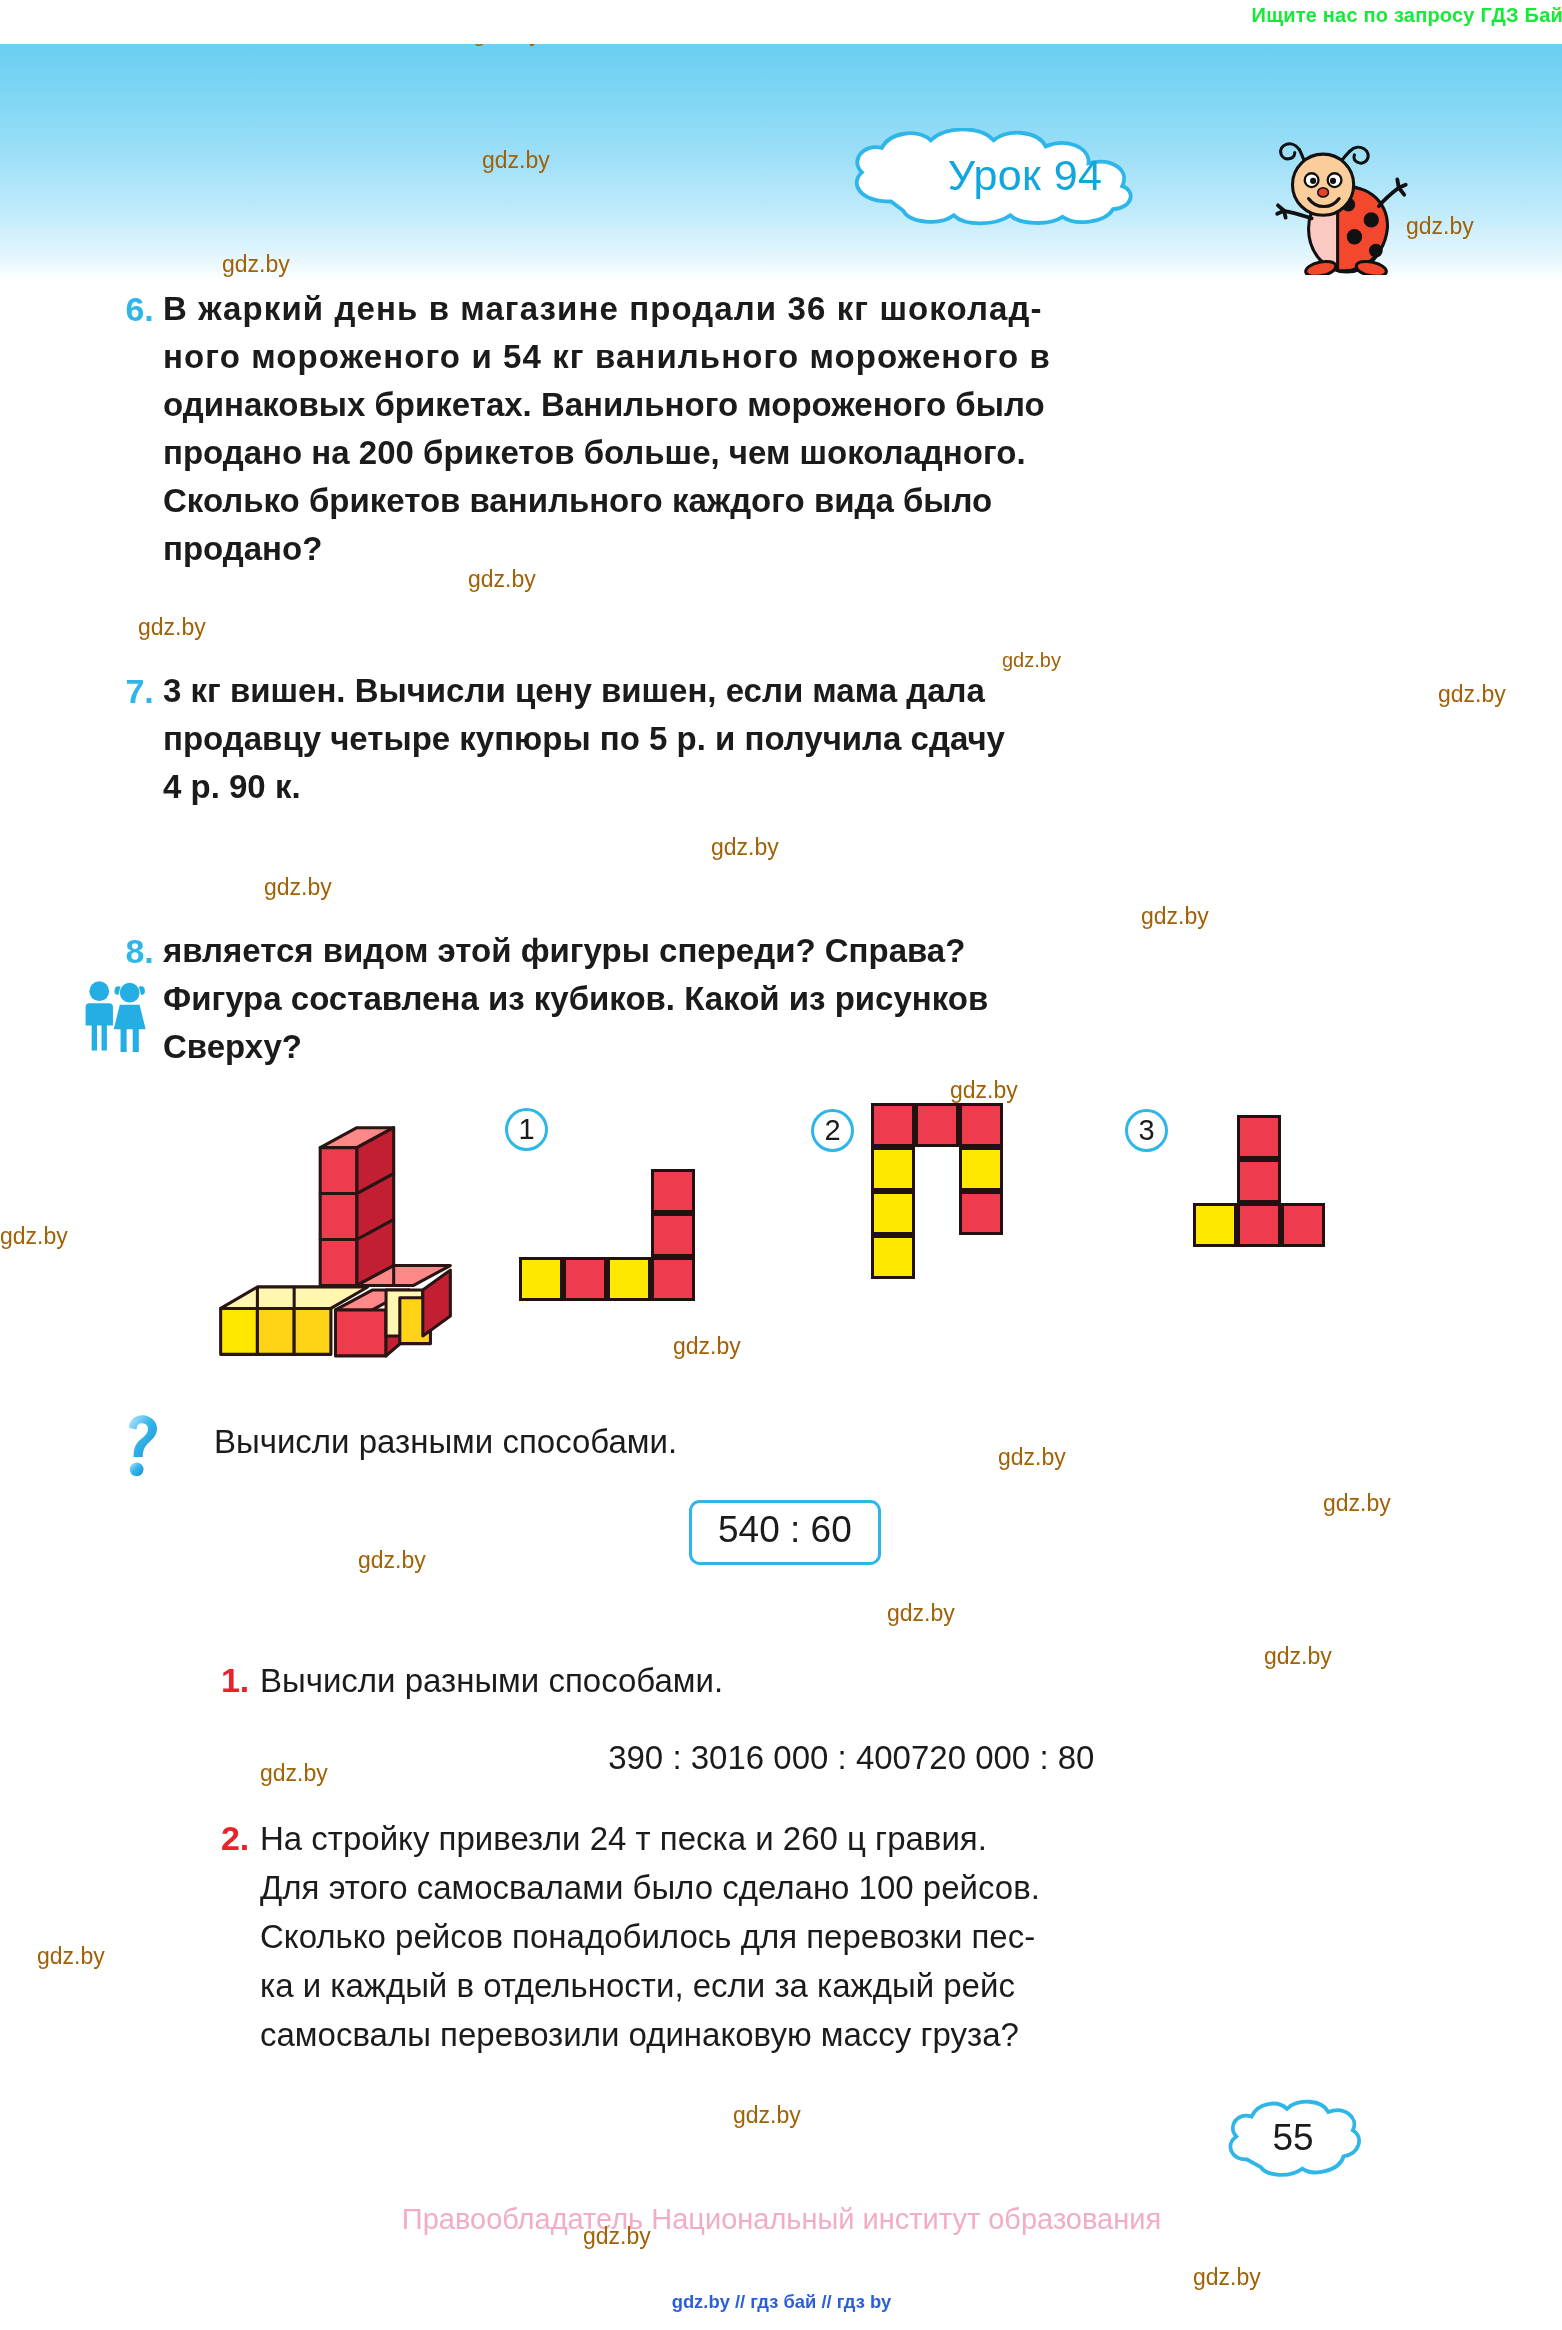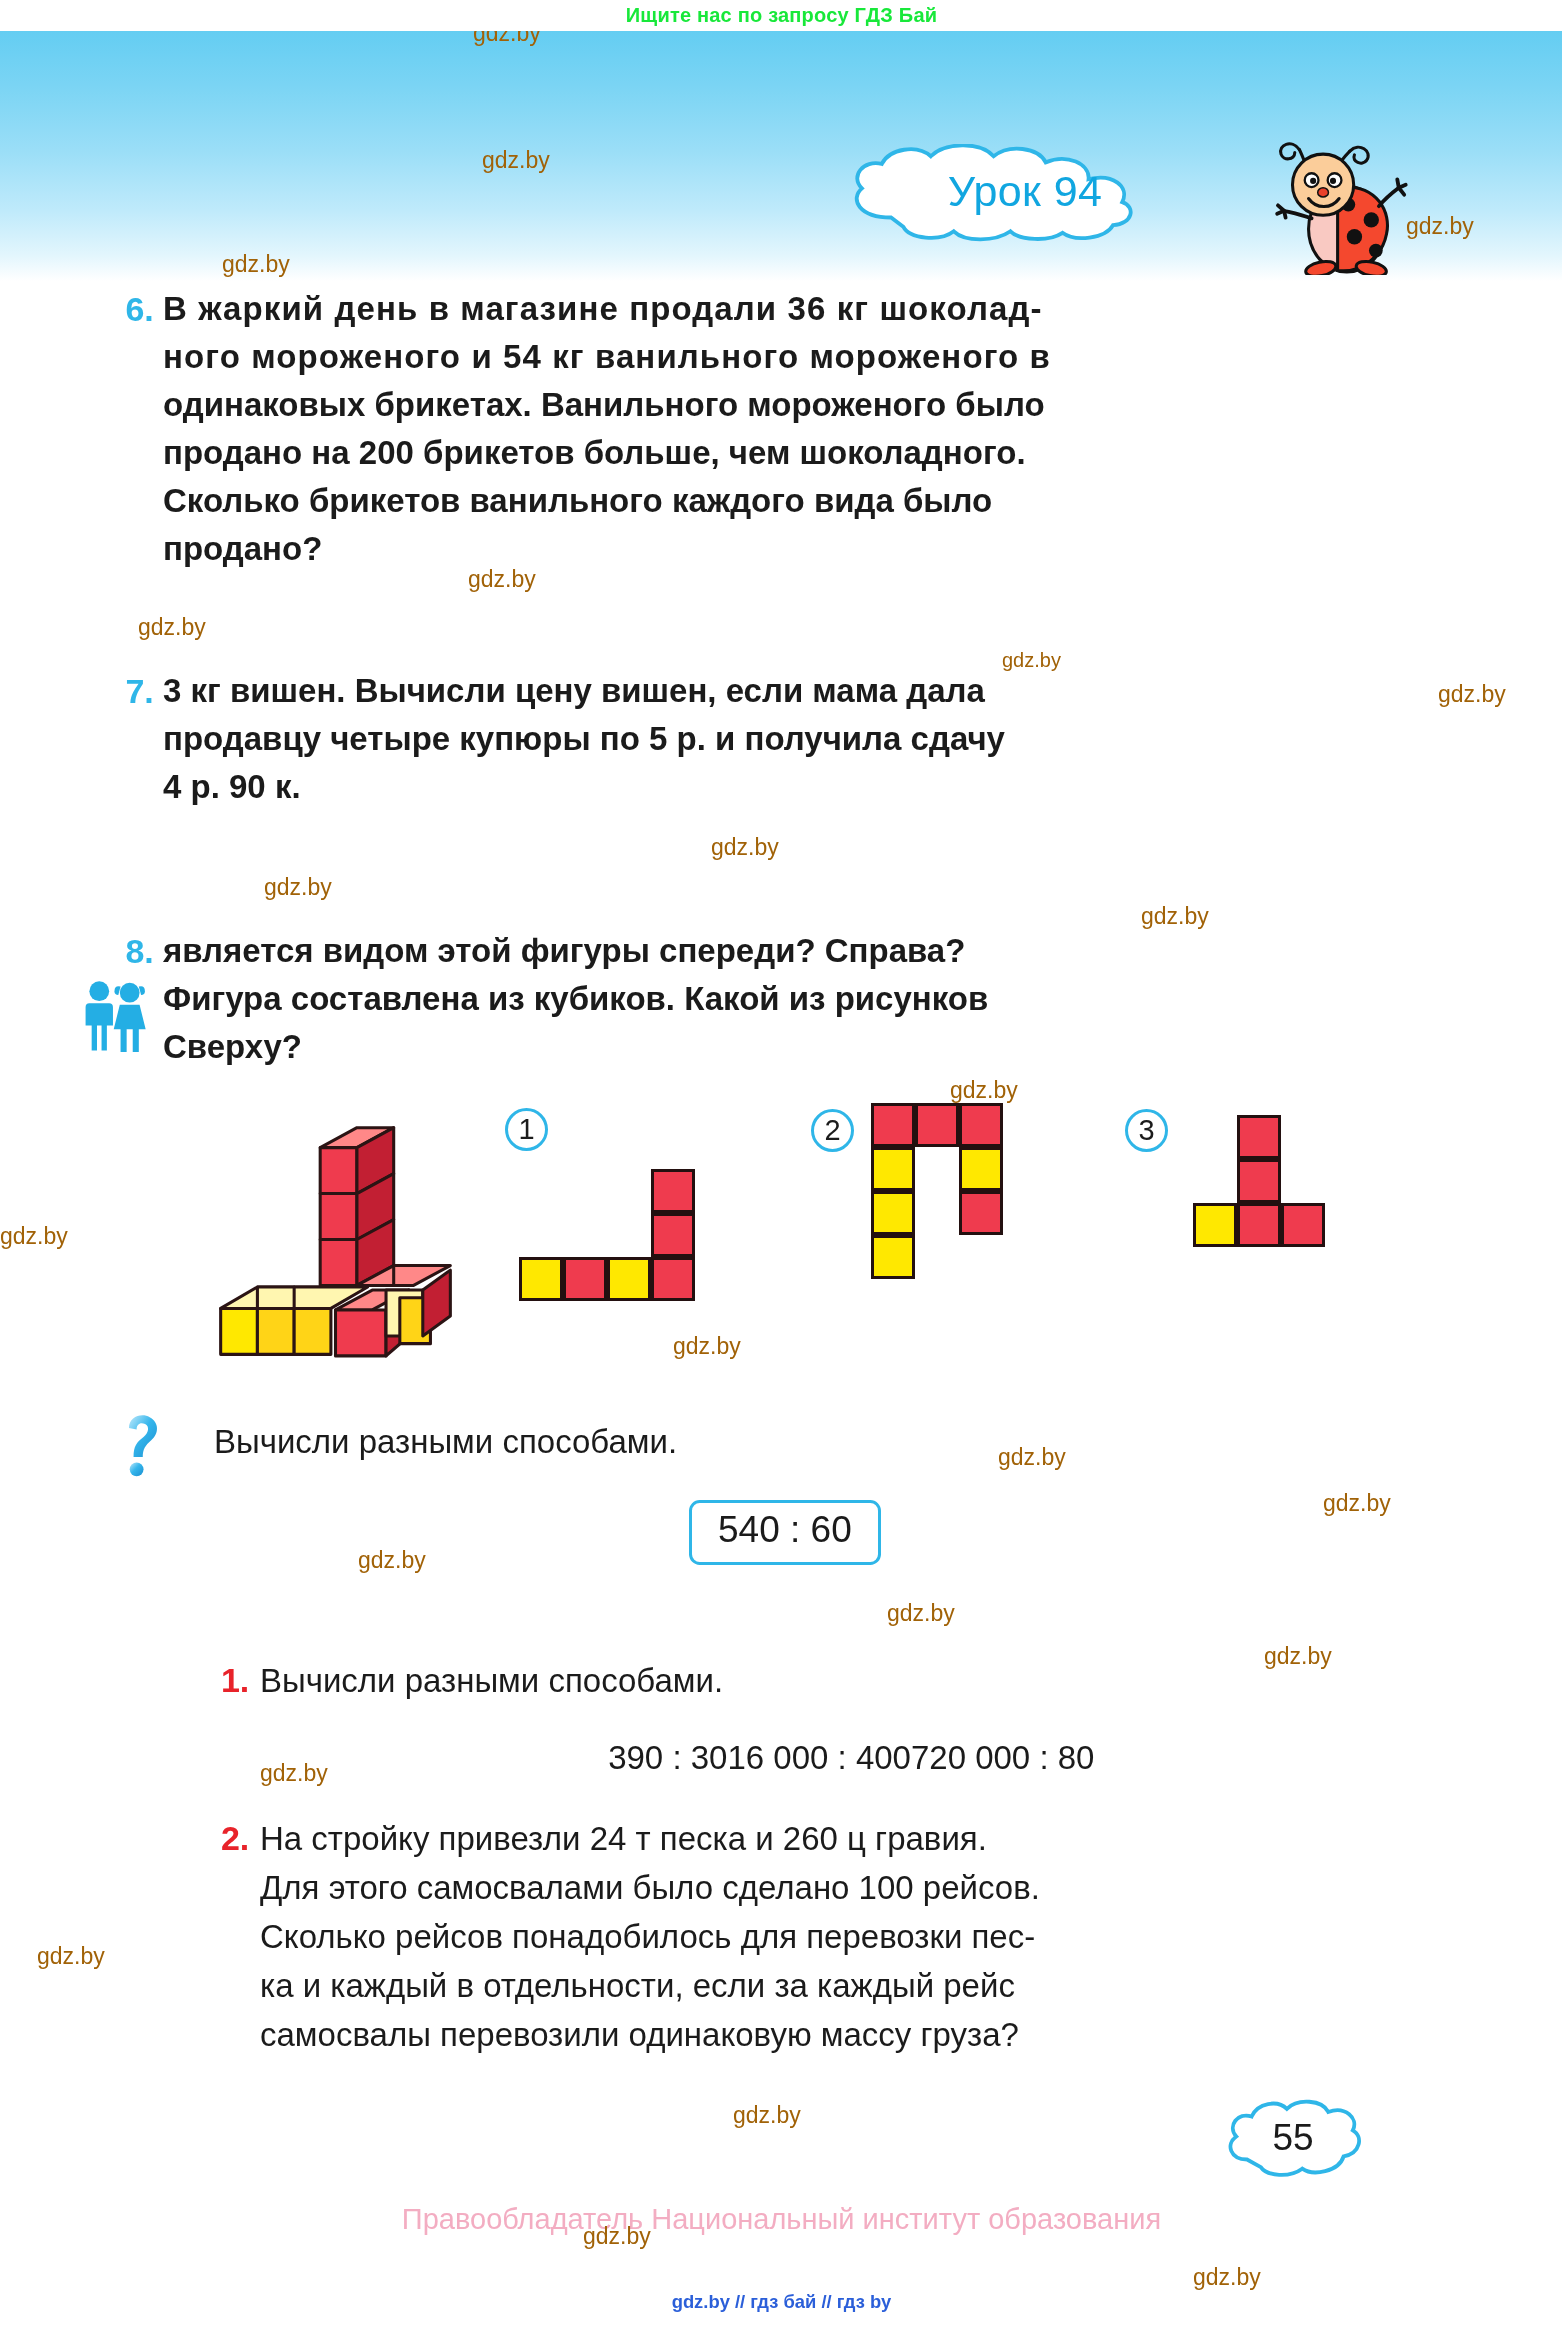--- a/index.html
+++ b/index.html
@@ -18,23 +18,23 @@
     height: 2330px;
     background: #ffffff;
     overflow: hidden;
   }
 
   
   .promo-bar {
     position: absolute;
     top: 0; left: 0;
     width: 1563px;
-    height: 31px;
+    height: 44px;
     background: #ffffff;
-    text-align: center;
+    text-align: right;
     z-index: 40;
   }
   .promo-bar span {
     display: inline-block;
     color: #18e83a;
     font-size: 20px;
     font-weight: bold;
     line-height: 31px;
     letter-spacing: 0.2px;
   }
@@ -51,21 +51,21 @@
         #9adef7 48%,
         #bfeafb 72%,
         #e3f6fd 90%,
         #ffffff 100%);
     z-index: 1;
   }
 
   
   .lesson-cloud {
     position: absolute;
-    left: 845px; top: 144px;
+    left: 845px; top: 128px;
     width: 360px; height: 98px;
     z-index: 6;
   }
   .lesson-cloud svg { display: block; width: 100%; height: 100%; }
   .lesson-cloud .label {
     position: absolute;
     inset: 0;
     display: flex;
     align-items: center;
     justify-content: center;

